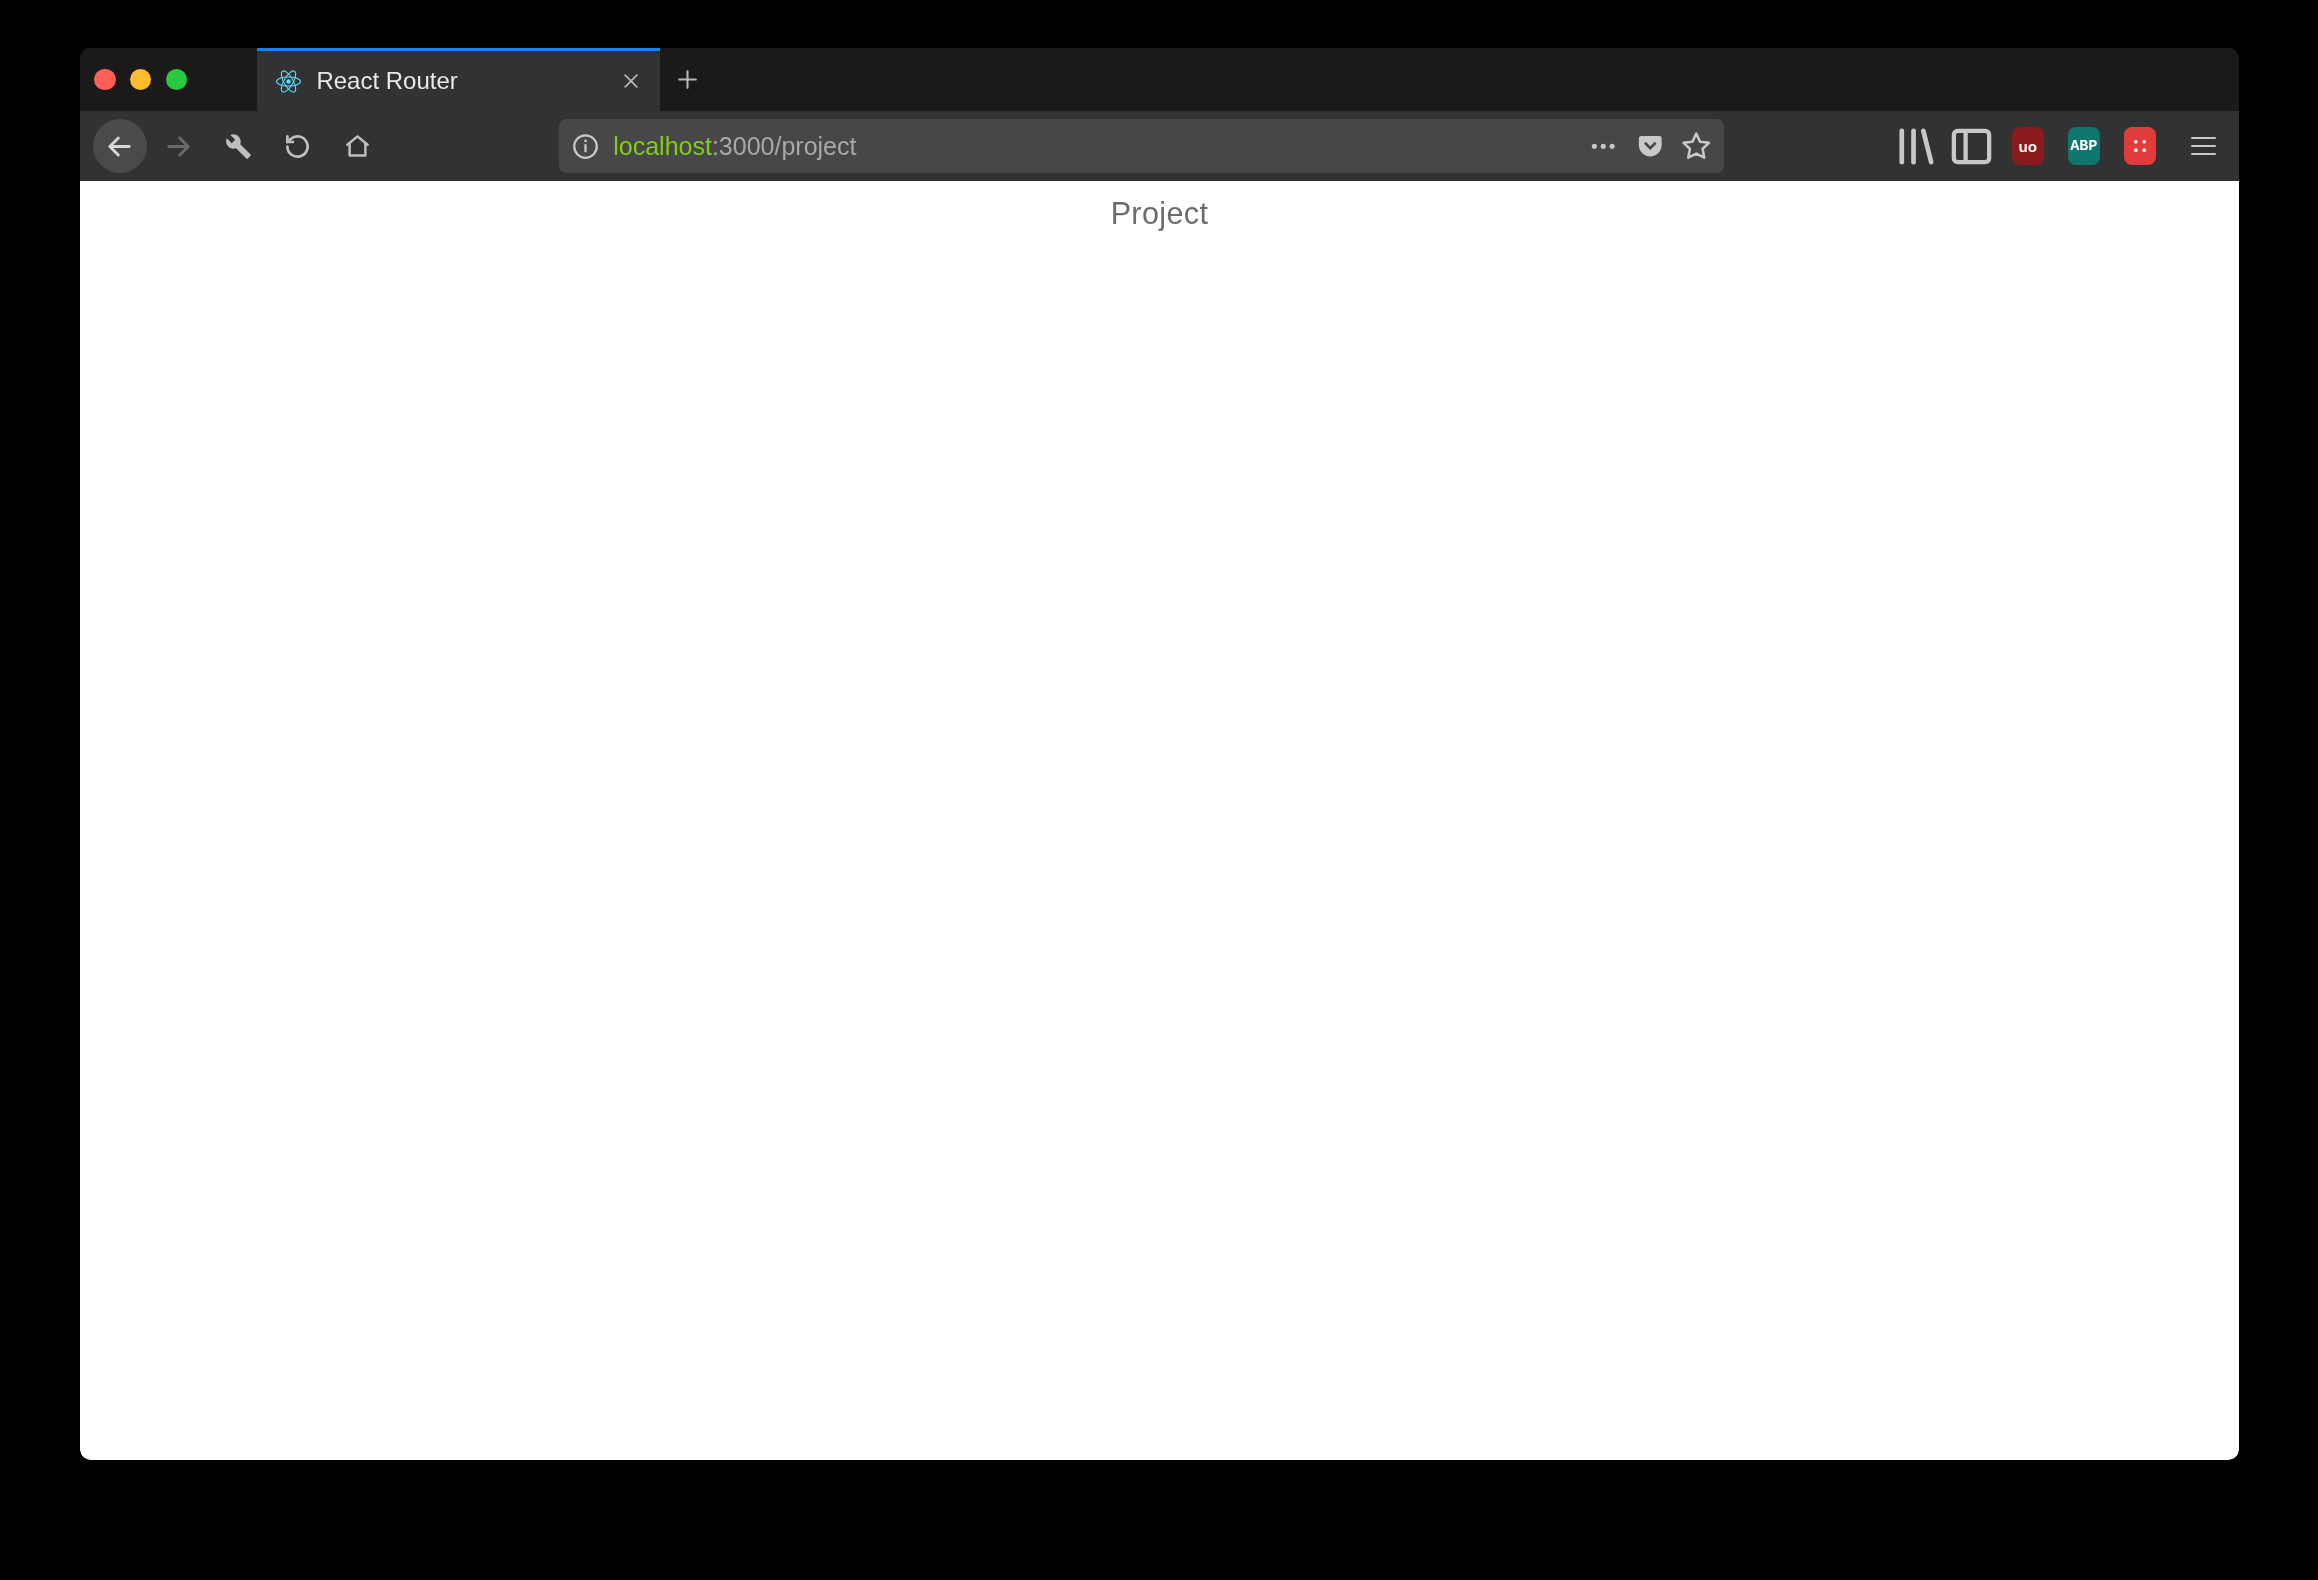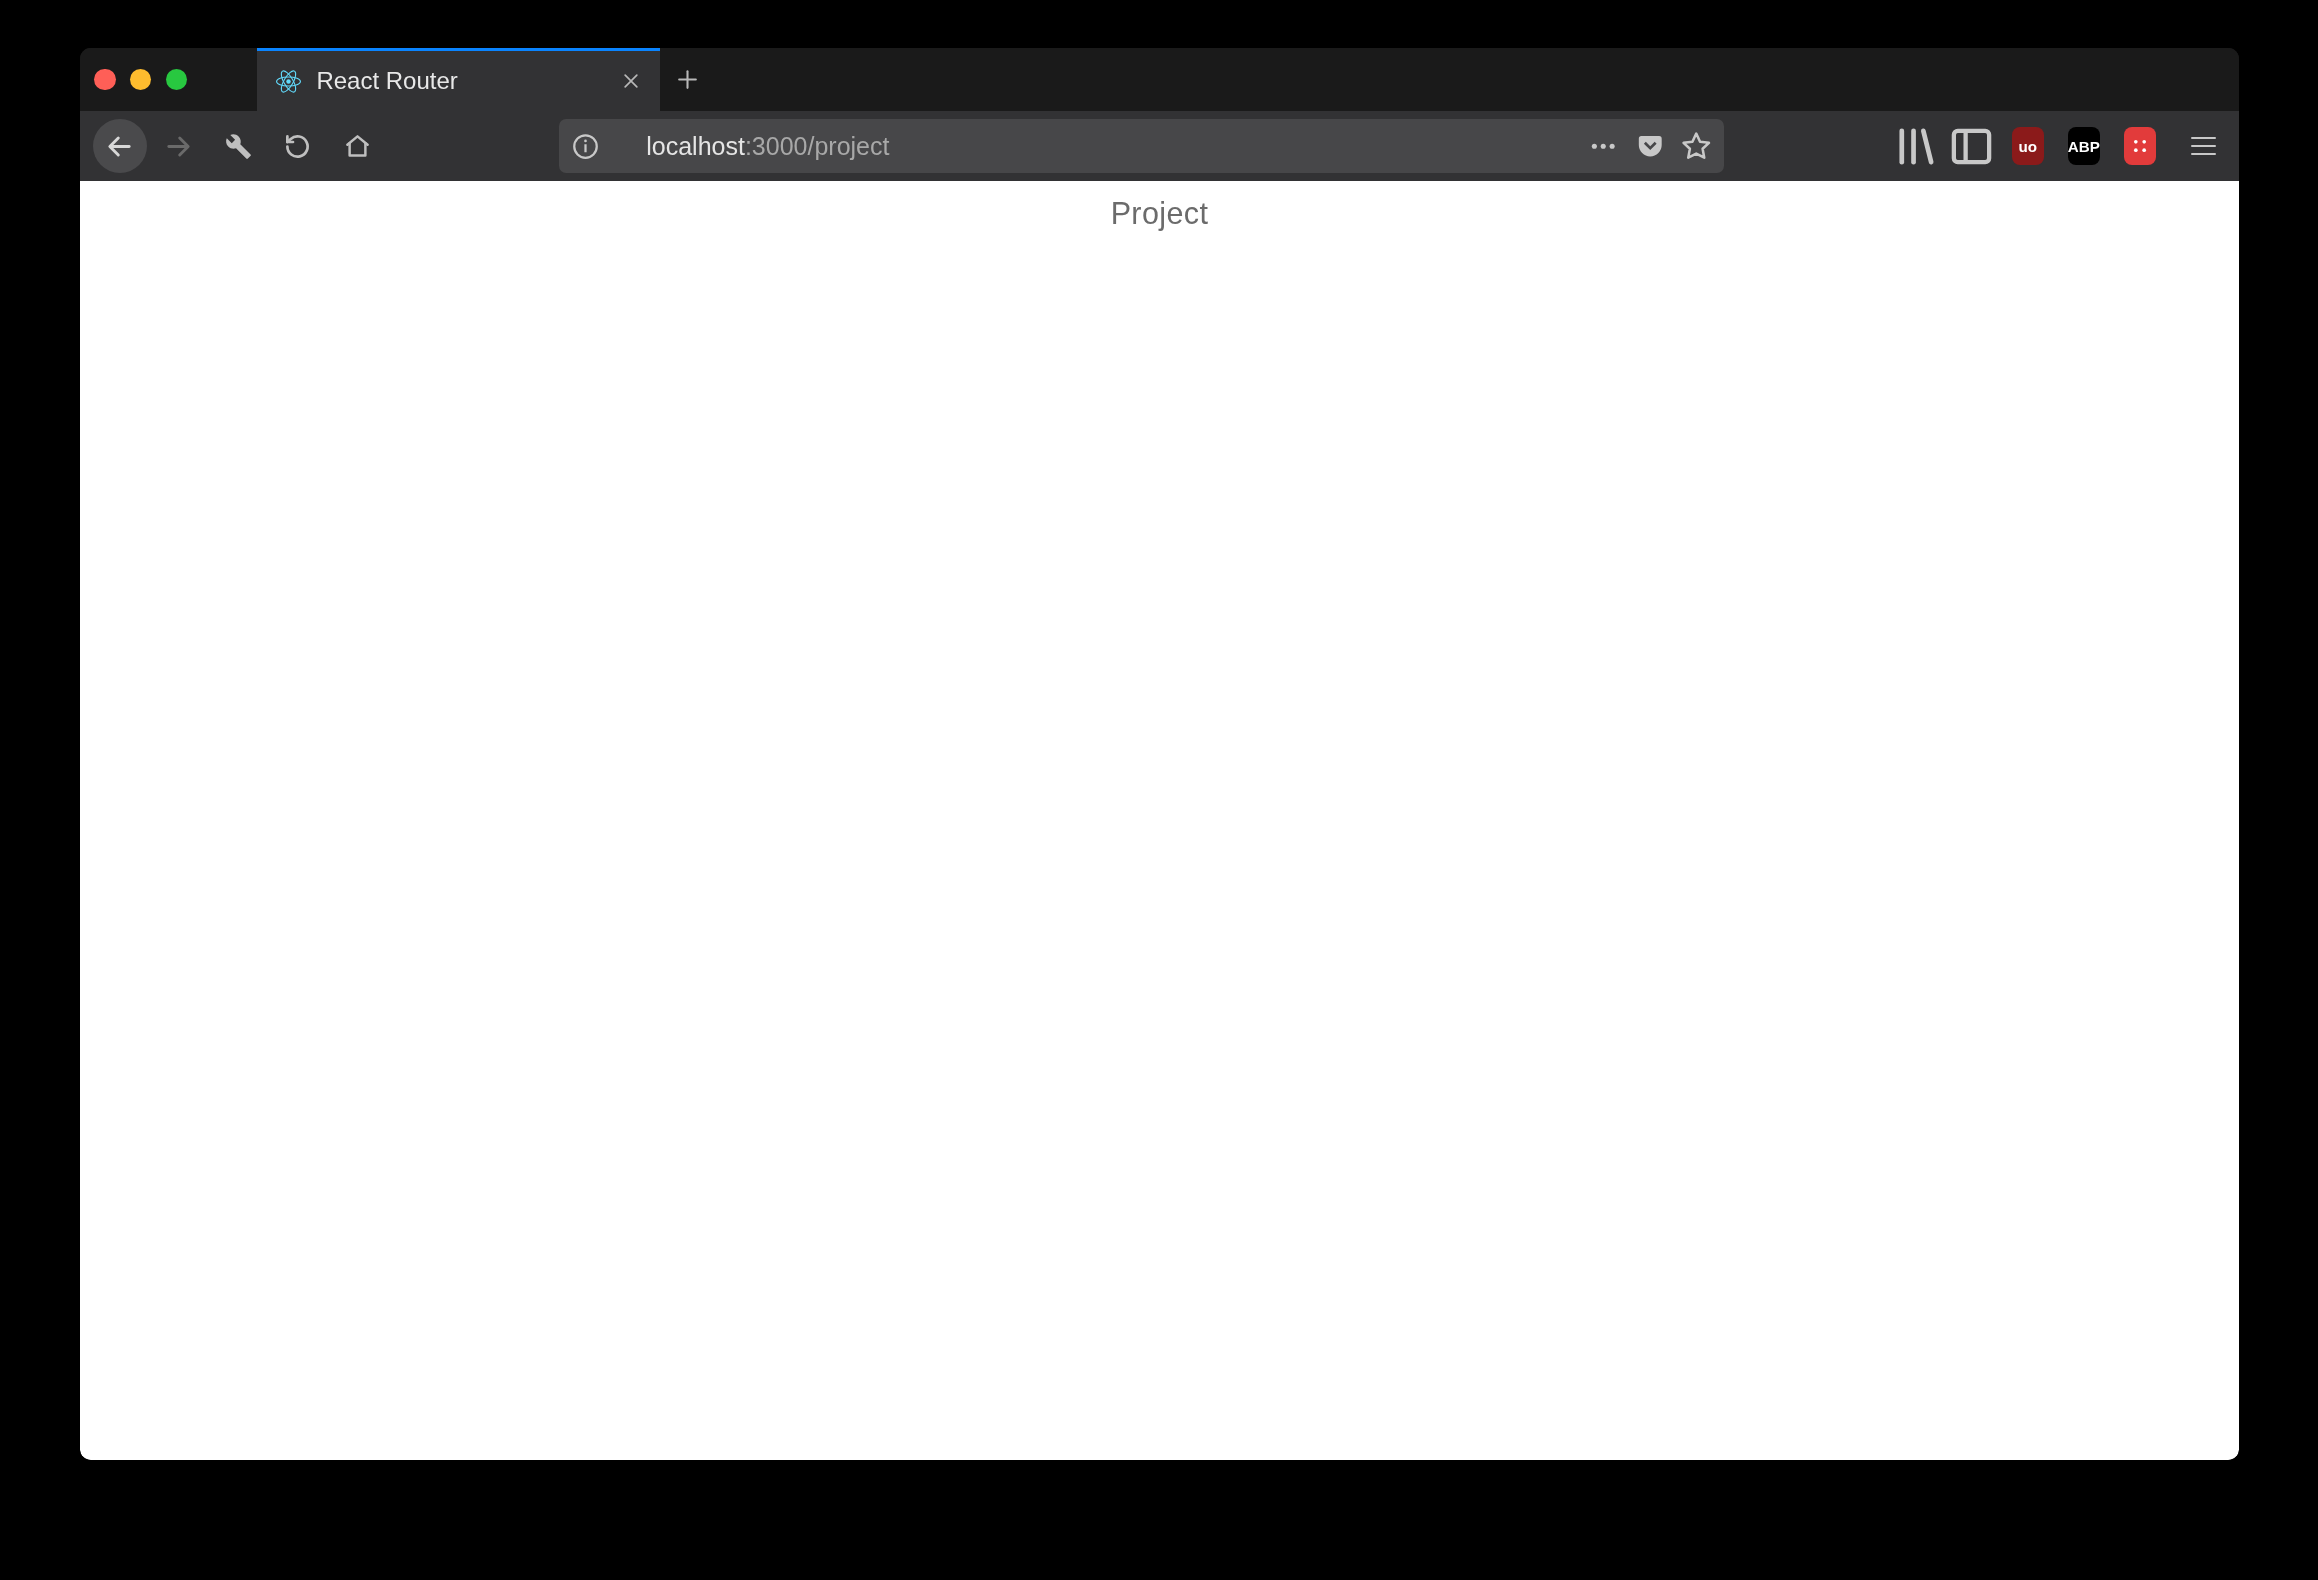--- a/index.html
+++ b/index.html
@@ -119,21 +119,21 @@
       color: #c8c8c8;
       width: 27px; height: 27px;
       display:flex; align-items:center; justify-content:center;
     }
     .url {
       flex: 1;
       color: #a8a8a8;
       font-size: 25px;
       white-space: nowrap;
     }
-    .url .host { color: #e5e5e5; margin-left: 33px; }
+    .url .host { color: #84cc16; }
     .addr-right {
       display: flex; align-items: center; gap: 16px;
       color: #c8c8c8;
     }
     .addr-icon { width: 30.5px; height:30.5px; display:flex; align-items:center; justify-content:center; }
     .toolbar-right {
       margin-left: auto;
       display: flex; align-items: center; gap: 9px;
     }
     .tb-btn {
@@ -143,21 +143,21 @@
     }
     .ext-badge {
       width: 32px; height: 38px;
       border-radius: 8px;
       display:flex; align-items:center; justify-content:center;
       font-size: 15.2px;
       font-weight: 700;
       color: #fff;
     }
     .ext-ublock { background: #8b1a1a; }
-    .ext-abp { background: #000000; }
+    .ext-abp { background: #0f766e; font-family: Liberation Mono, monospace; }
     .ext-dice { background: #e23b3b; }
     .hamburger {
       width: 47px; height: 47px;
       display:flex; flex-direction:column; align-items:center; justify-content:center;
       gap: 5.4px;
       margin-left: 7.2px;
     }
     .hamburger span {
       width: 25px; height: 2.7px; background: #c8c8c8; border-radius: 1.8px;
     }

